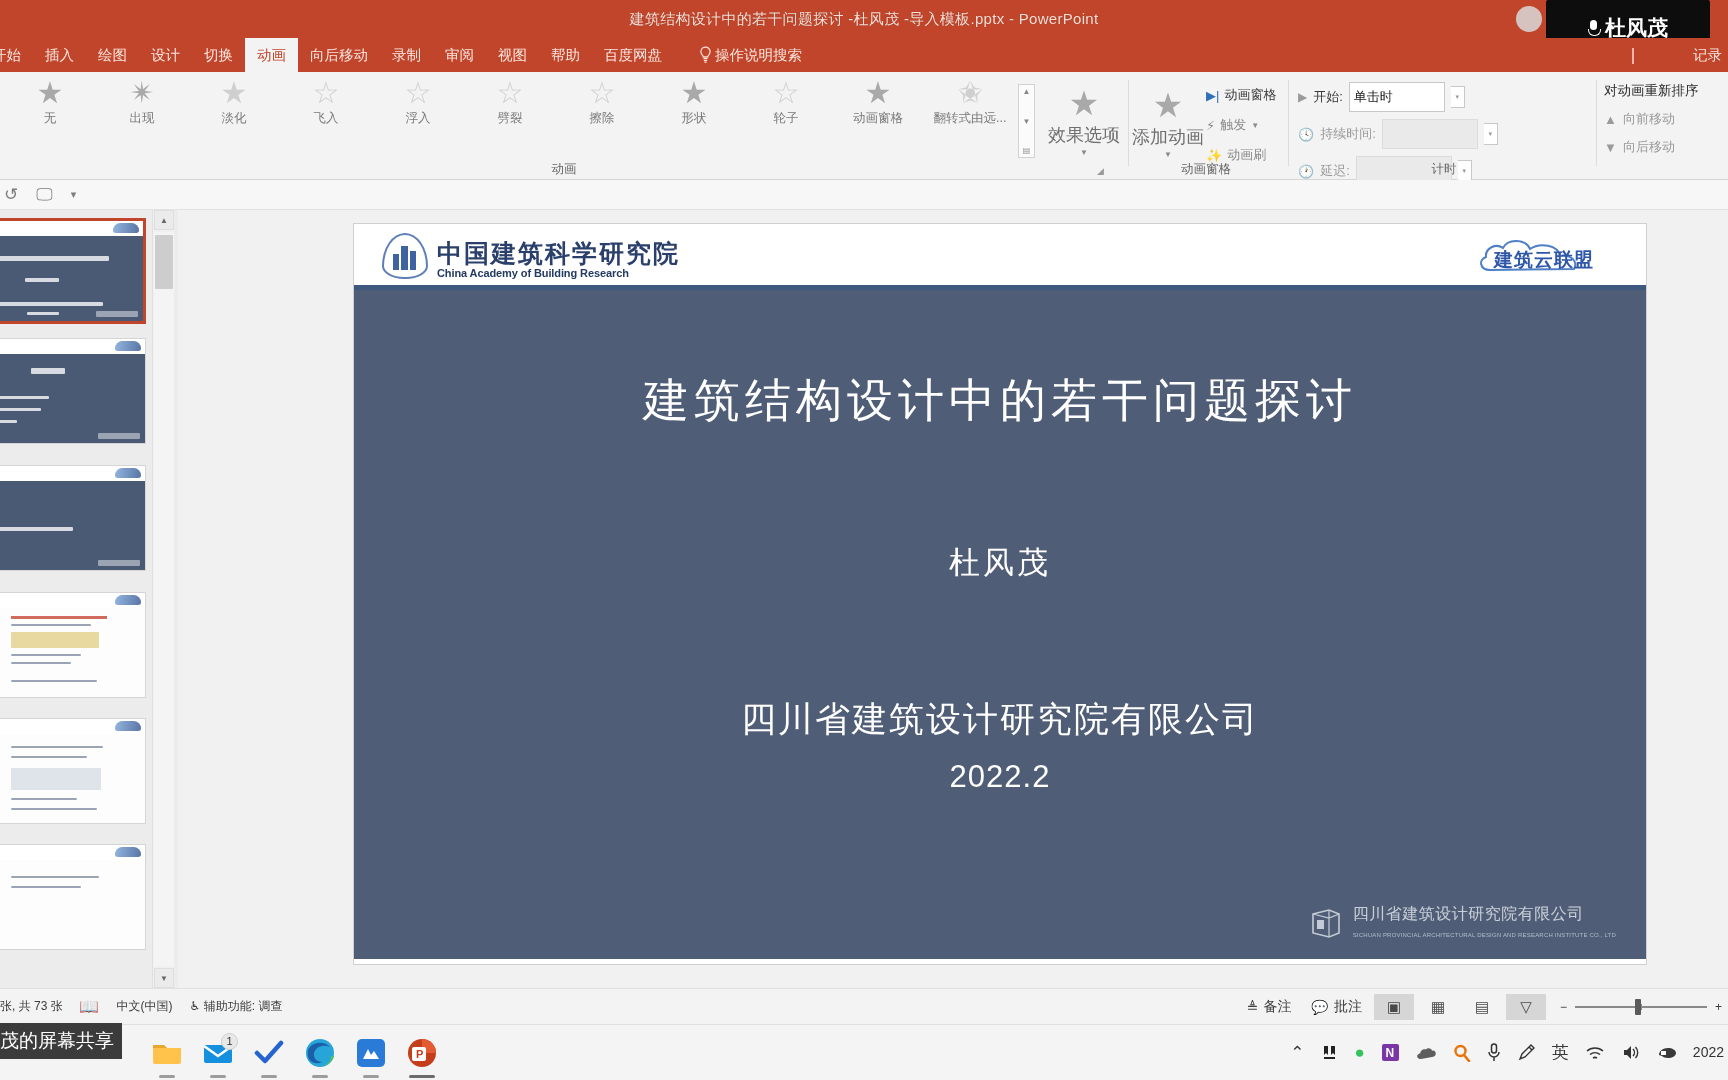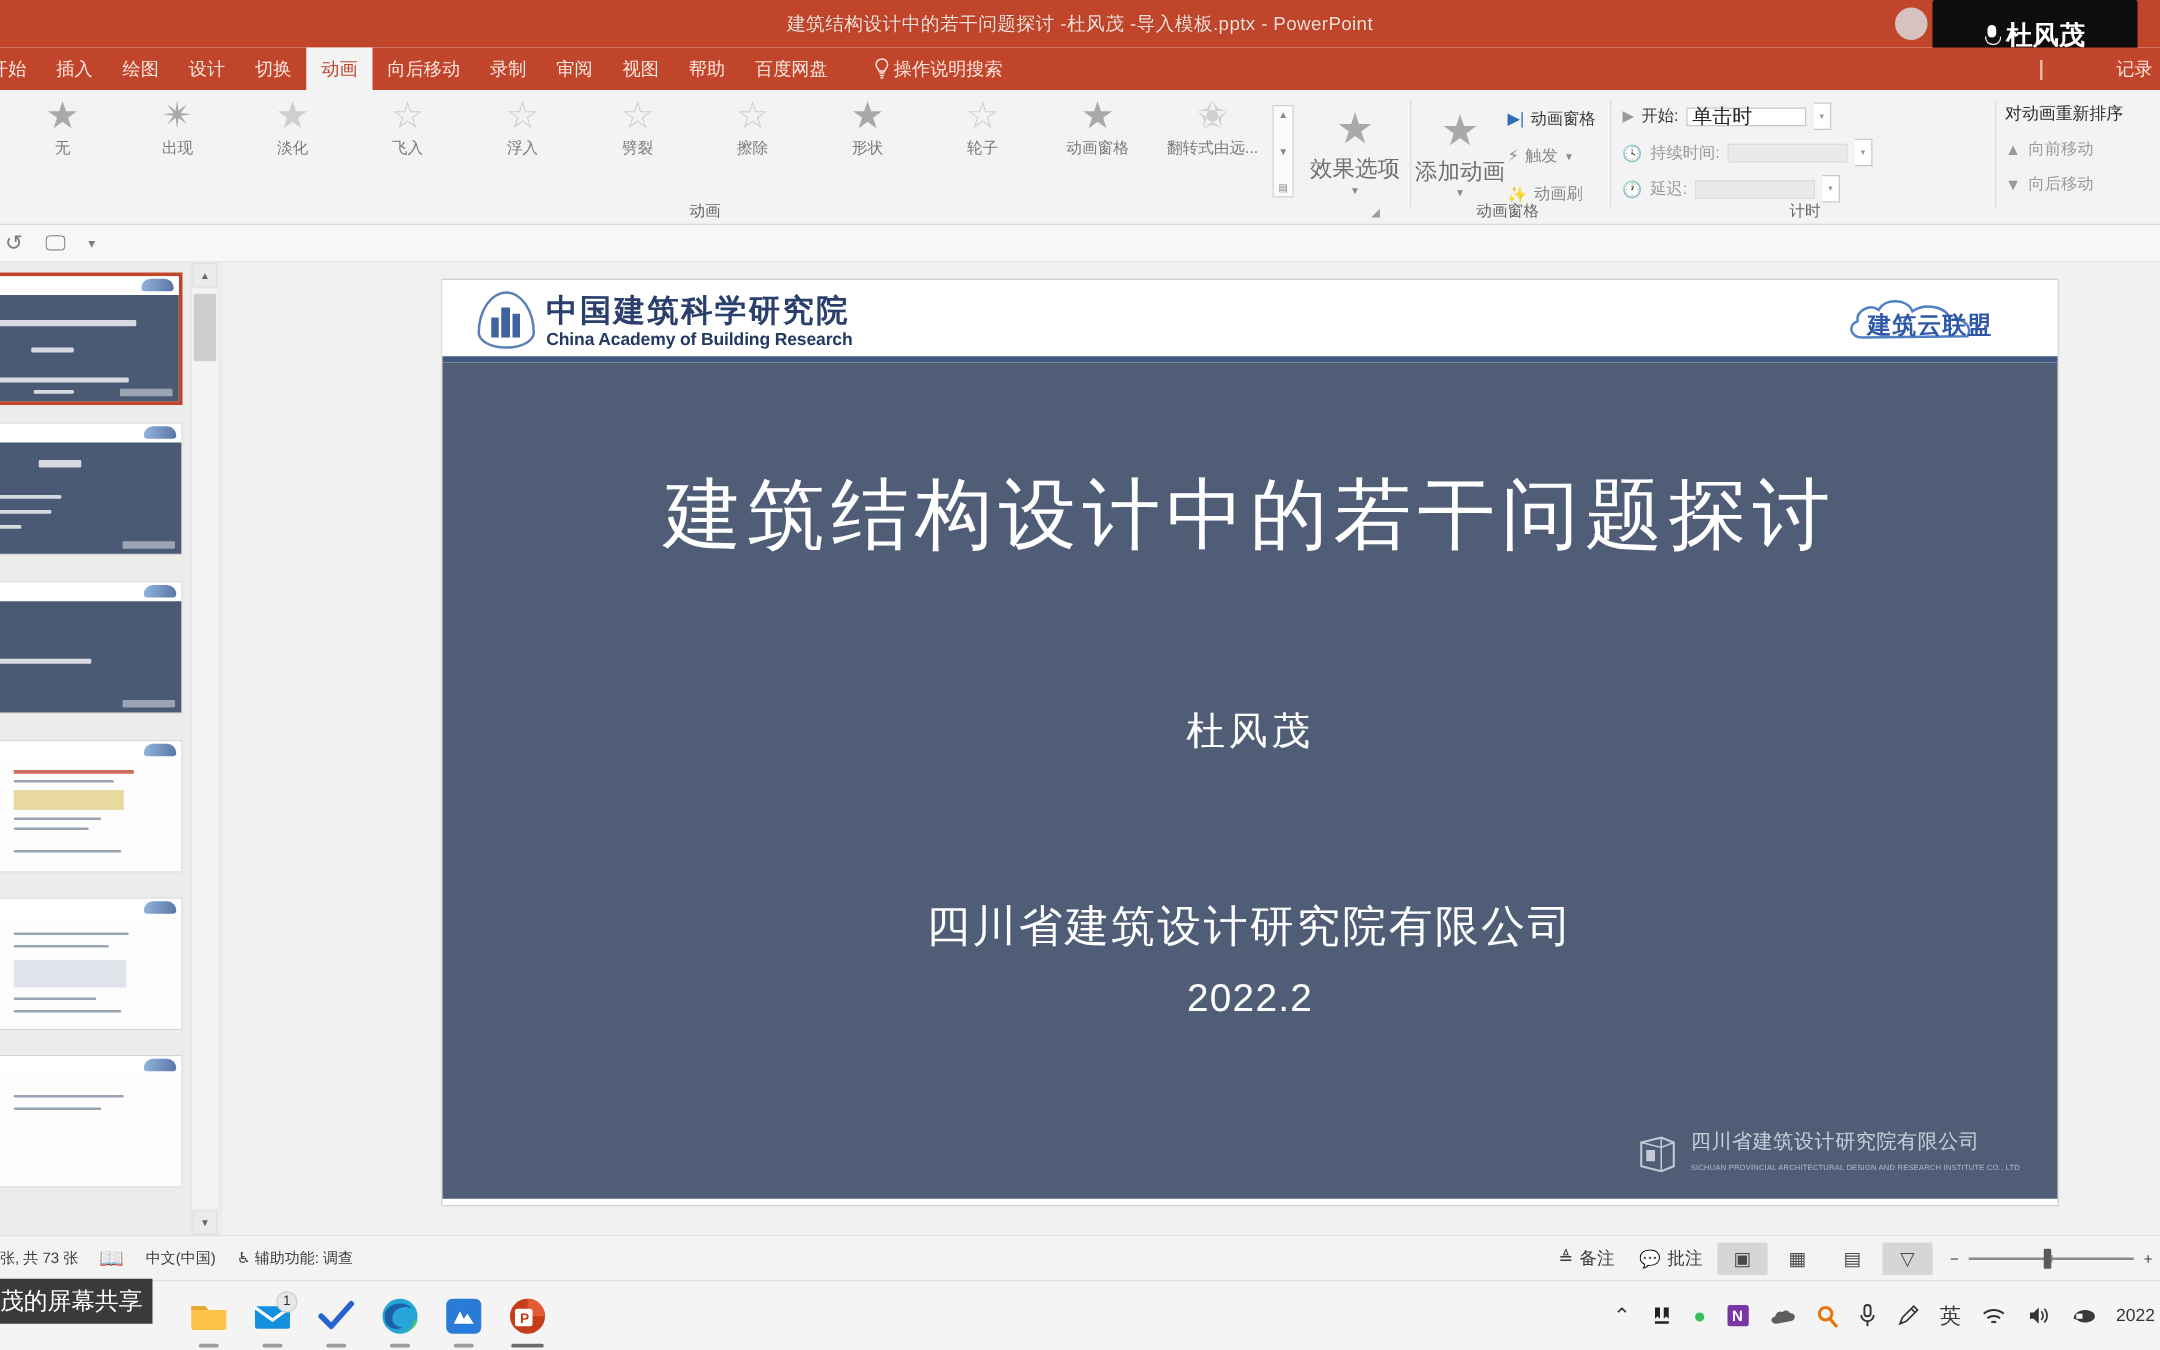--- a/index.html
+++ b/index.html
@@ -114,22 +114,22 @@
   .bigbtn .lbl { font-size: 18px; color: #6f6f6f; white-space: nowrap; }
   .bigbtn .caret { font-size: 8px; color: #888; margin-top: -2px; }
   .smallrow {
     display: flex; align-items: center; gap: 5px;
     font-size: 13px; color: #8a8a8a; height: 26px; white-space: nowrap;
   }
   .smallrow.enabled { color: #3a3a3a; }
   .tm-label { font-size: 13px; color: #9a9a9a; white-space: nowrap; }
   .tm-label.on { color: #3a3a3a; }
   .tm-input {
-    width: 96px; height: 15px; border: 1px solid #c8c8c8; background: #fff;
-    font-size: 16px; color: #222; padding: 0 4px; display: flex; align-items: center;
+    width: 96px; height: 30px; border: 1px solid #c8c8c8; background: #fff;
+    font-size: 13px; color: #222; padding: 0 4px; display: flex; align-items: center;
   }
   .tm-input.disabled { background: #eaeaea; border-color: #dcdcdc; }
   .tm-spin {
     width: 14px; height: 22px; border: 1px solid #c8c8c8; border-left: none;
     background: #fff; font-size: 7px; color: #999;
     display: flex; align-items: center; justify-content: center;
   }
   .reorder-title { font-size: 13.5px; color: #2b2b2b; white-space: nowrap; }
   .reorder-item {
     display: flex; align-items: center; gap: 6px; font-size: 13px;
@@ -219,37 +219,37 @@
   .cabr-mark i {
     position: absolute; bottom: 7px; background: #3f62a0; display: block;
   }
   .cabr-cn {
     font-family: "Liberation Serif","DejaVu Serif",serif;
     font-size: 25px; color: #2a3f6b; font-weight: bold; letter-spacing: 2px;
     line-height: 27px;
   }
   .cabr-en {
     font-family: "Liberation Sans",sans-serif;
-    font-size: 14px; color: #233a63; font-weight: bold; letter-spacing: -.1px;
+    font-size: 11px; color: #233a63; font-weight: bold; letter-spacing: -.1px;
   }
   .cloud-logo {
     position: absolute; right: 34px; top: 12px; width: 136px; height: 42px;
   }
   .cloud-logo .cl-txt {
     position: absolute; left: 18px; top: 11px;
     font-size: 19px; font-weight: bold; letter-spacing: 1px;
     color: #2f57a8;
     font-family: "Liberation Sans", sans-serif;
   }
   .slide-body {
     height: 669px; background: #4f5e76; position: relative;
     display: flex; flex-direction: column; align-items: center;
   }
   .s-title {
-    margin-top: 80px; color: #ffffff; font-size: 62px; letter-spacing: 5px;
+    margin-top: 80px; color: #ffffff; font-size: 46px; letter-spacing: 5px;
     font-weight: 300;
     text-align: right;
   }
   .s-author {
     margin-top: 110px; color: #ffffff; font-size: 31px; letter-spacing: 3px;
   }
   .s-org {
     margin-top: 112px; color: #ffffff; font-size: 35px; letter-spacing: 2px;
   }
   .s-date {

